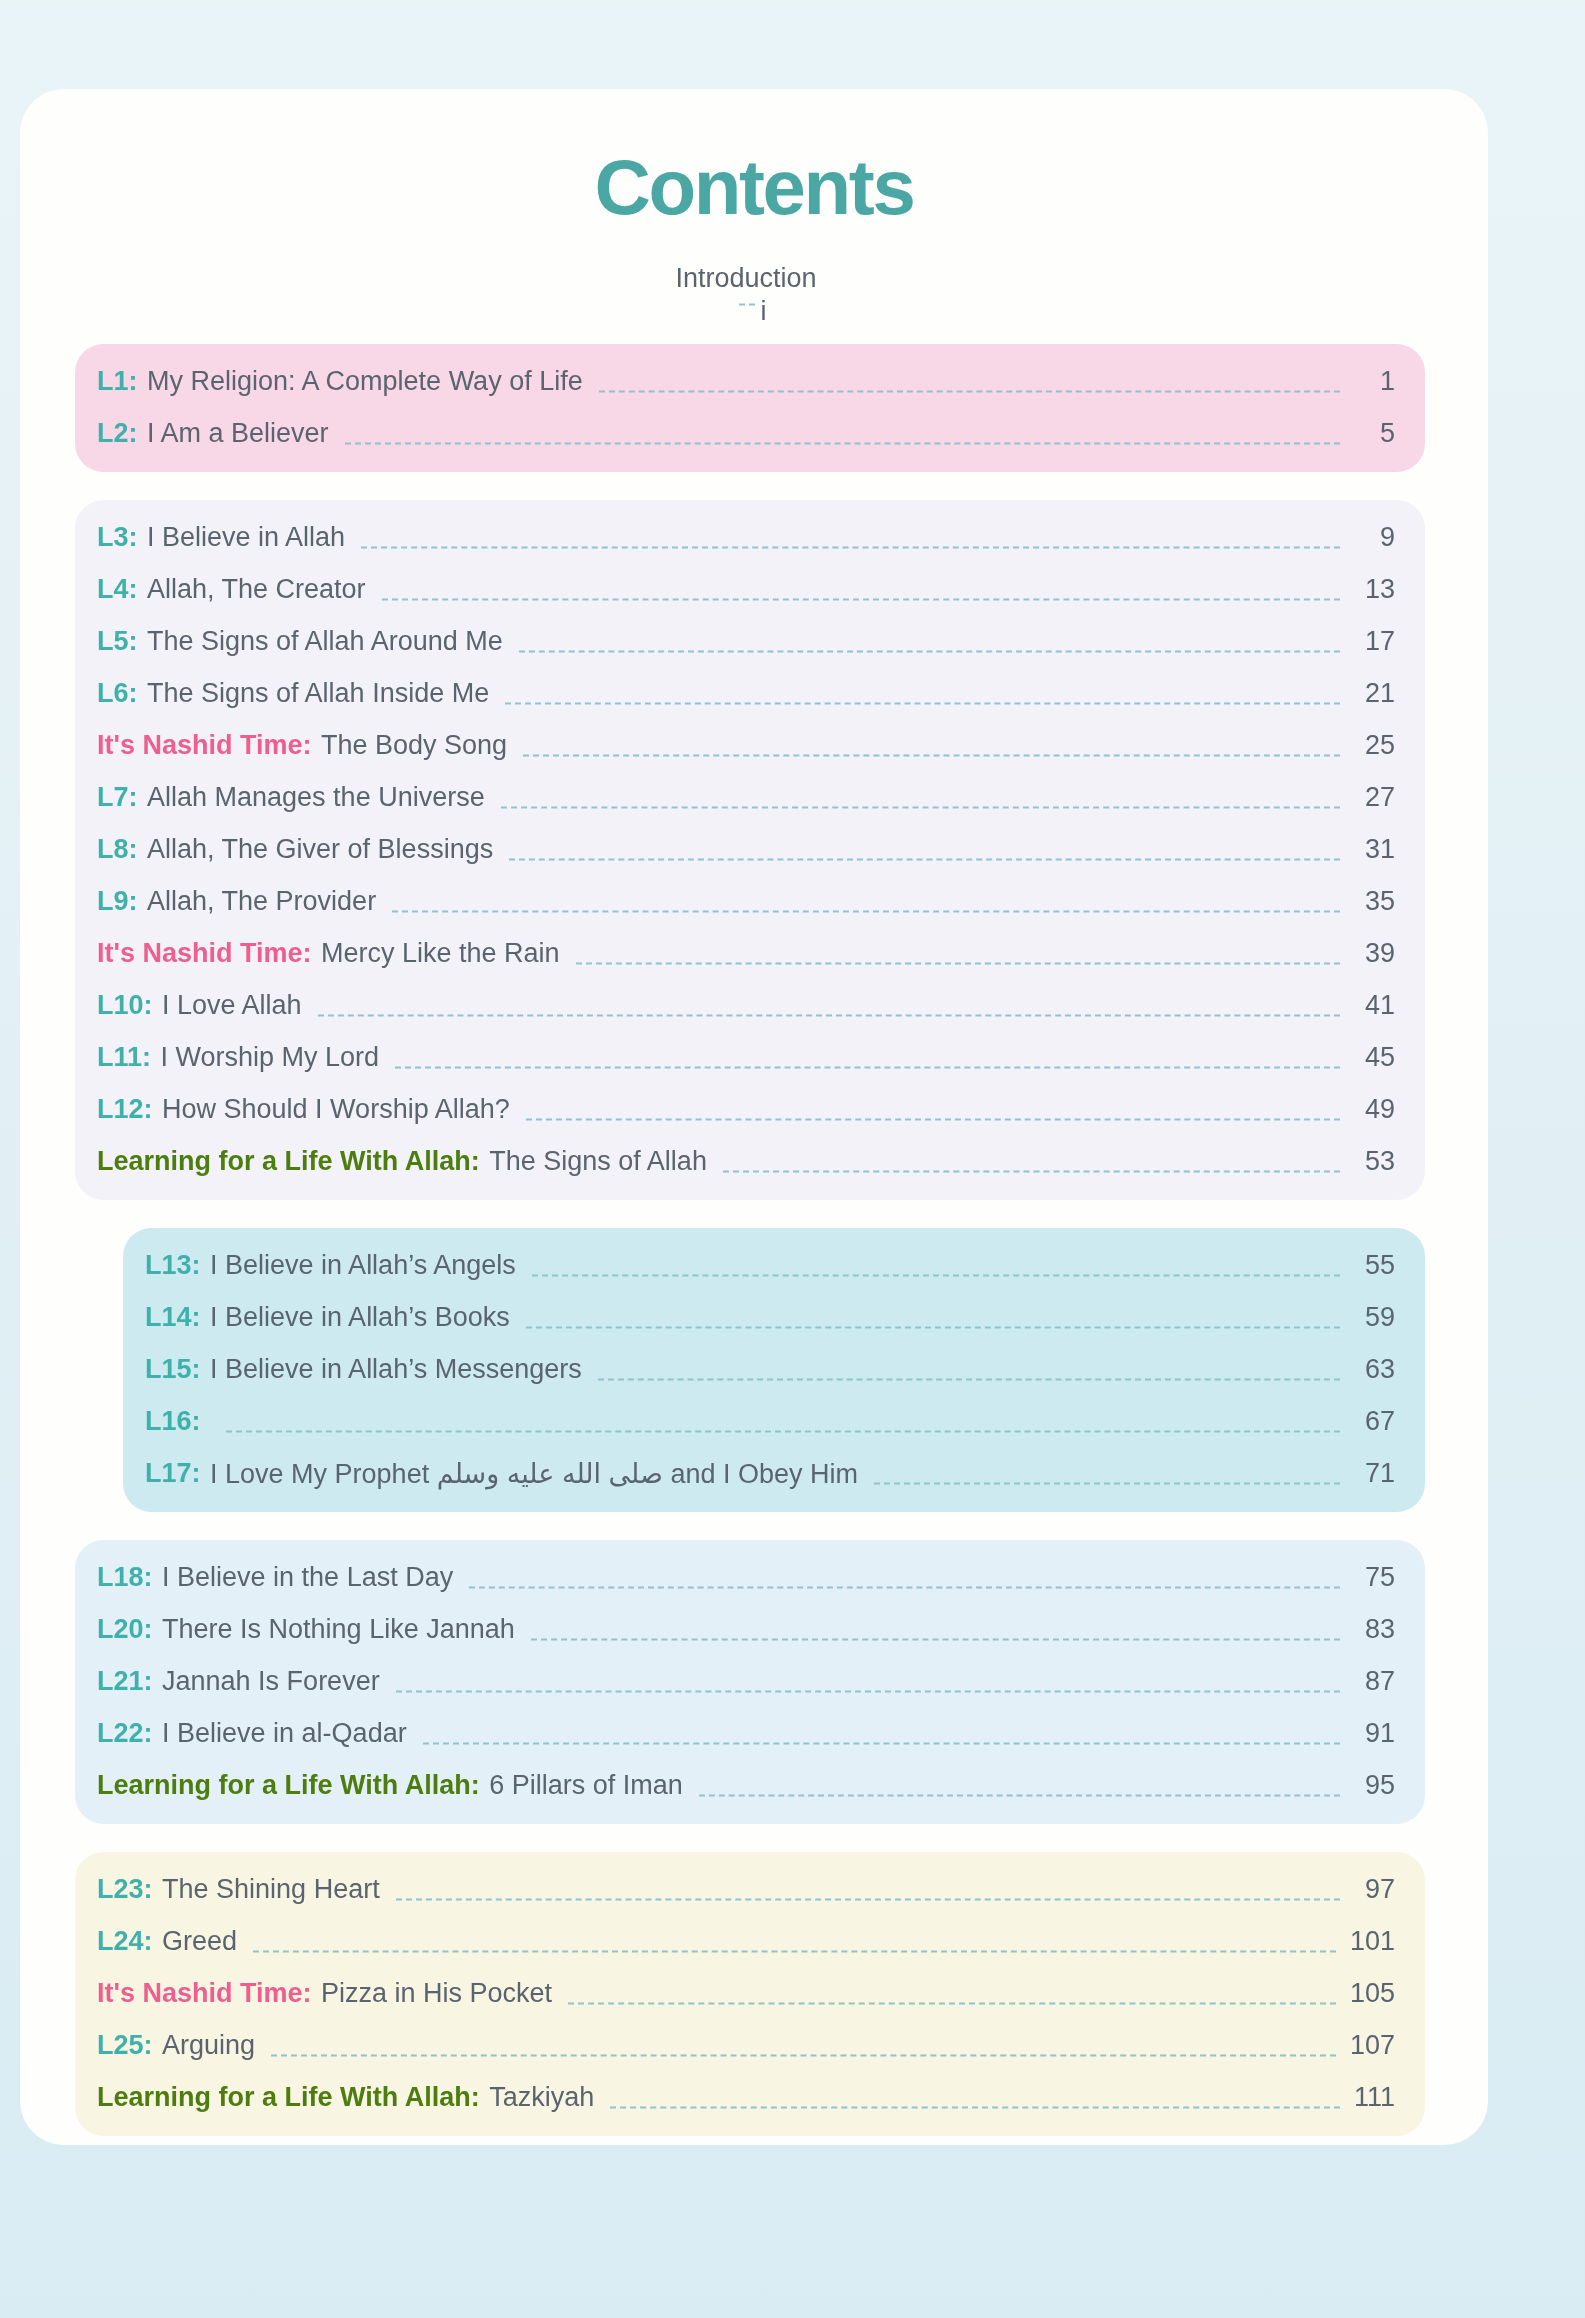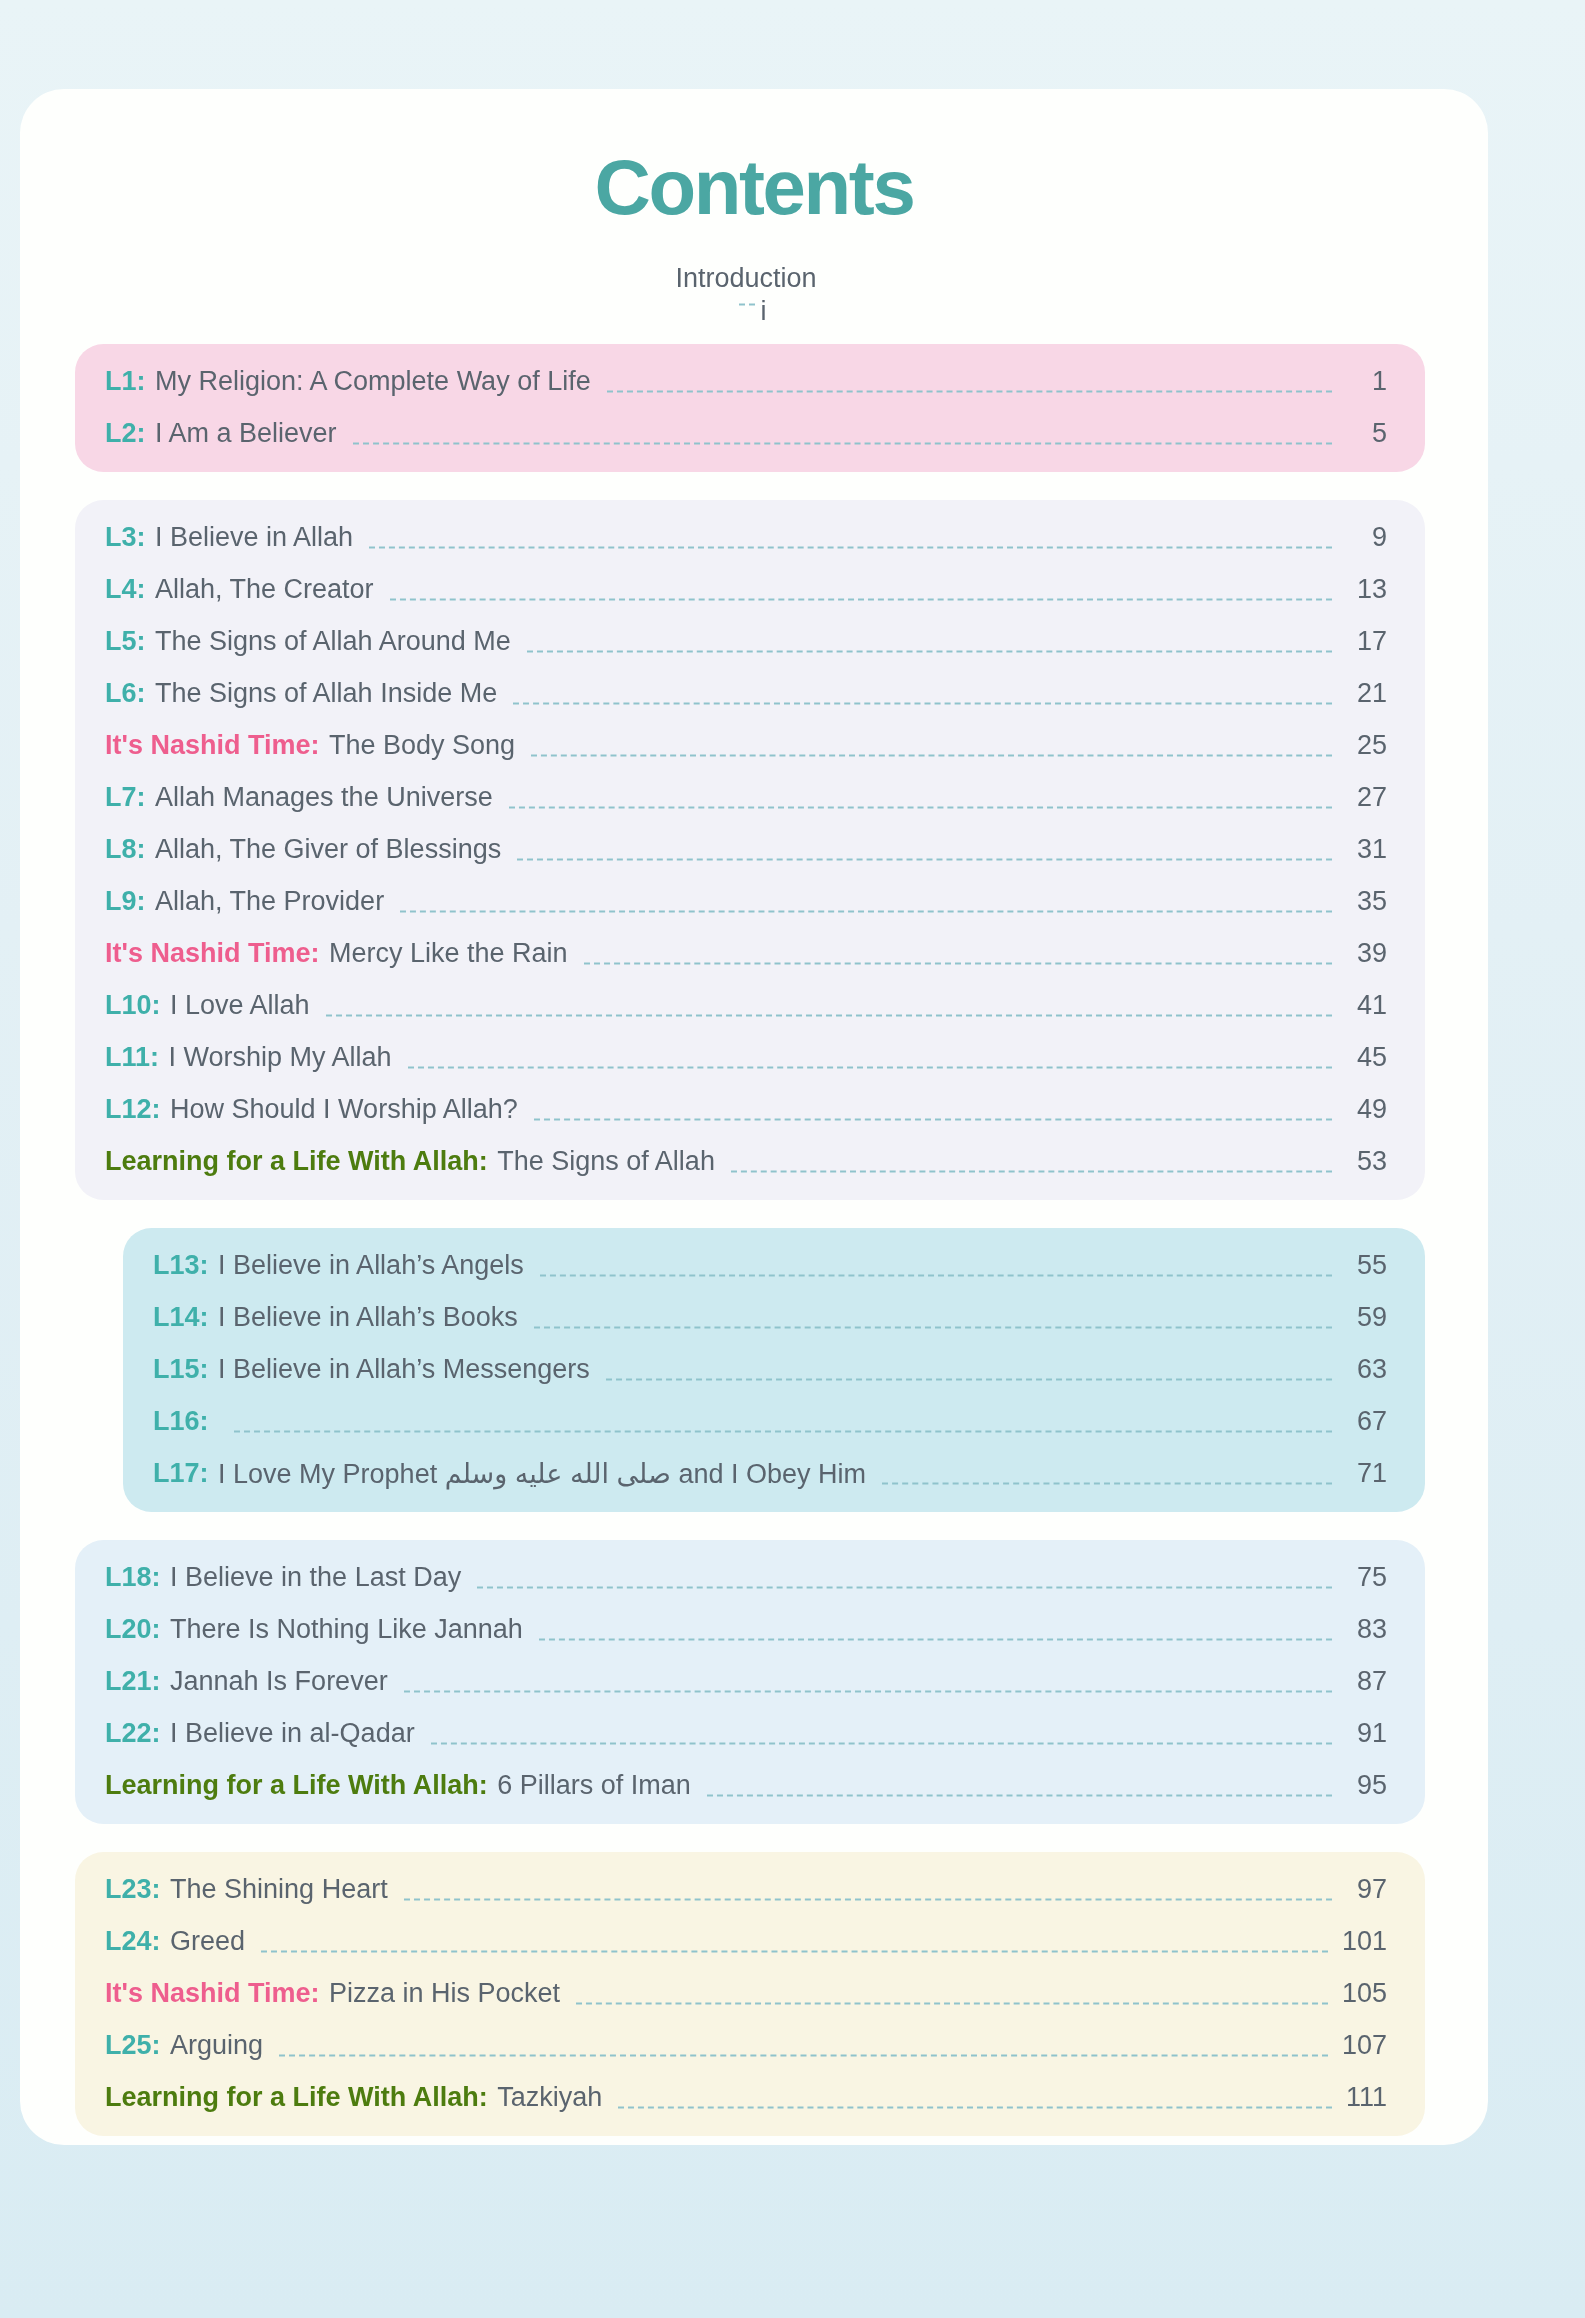--- a/index.html
+++ b/index.html
@@ -32,21 +32,21 @@
   .entry-title{white-space:nowrap;color:#5a646e;}
   .leader{
     flex:1 1 auto;min-width:16px;margin:0 14.3px 0 16px;
     border-bottom:2.4px dashed #8fc3cc;
     transform:translateY(9.5px);
   }
   .page-num{
     min-width:41px;text-align:right;color:#5a646e;white-space:nowrap;
   }
   .toc-section{
-    border-radius:28.5px;margin-top:28px;padding:12px 12px;
+    border-radius:28.5px;margin-top:28px;padding:12px 4px;
   }
   .toc-section.first{margin-top:28.5px;}
 </style>
 </head>
 <body>
 
 <div class="card">
   <h1 class="page-title">Contents</h1>
 
   <div class="toc">
@@ -126,21 +126,21 @@
             <span class="page-num">39</span>
           </div>
           <div class="row">
             <span class="prefix lesson">L10:</span>
             <span class="entry-title">I Love Allah</span>
             <span class="leader"></span>
             <span class="page-num">41</span>
           </div>
           <div class="row">
             <span class="prefix lesson">L11:</span>
-            <span class="entry-title">I Worship My Allah</span>
+            <span class="entry-title">I Worship My Lord</span>
             <span class="leader"></span>
             <span class="page-num">45</span>
           </div>
           <div class="row">
             <span class="prefix lesson">L12:</span>
             <span class="entry-title">How Should I Worship Allah?</span>
             <span class="leader"></span>
             <span class="page-num">49</span>
           </div>
           <div class="row">

